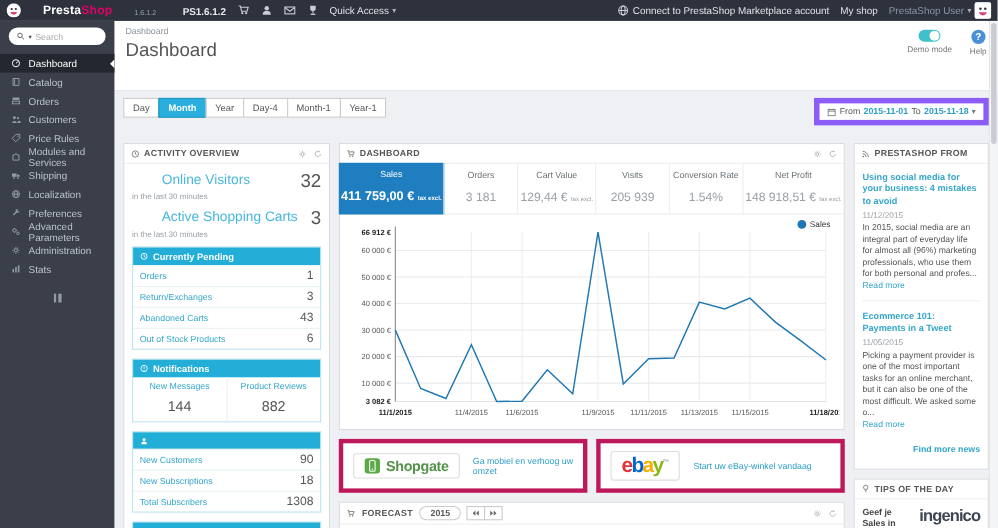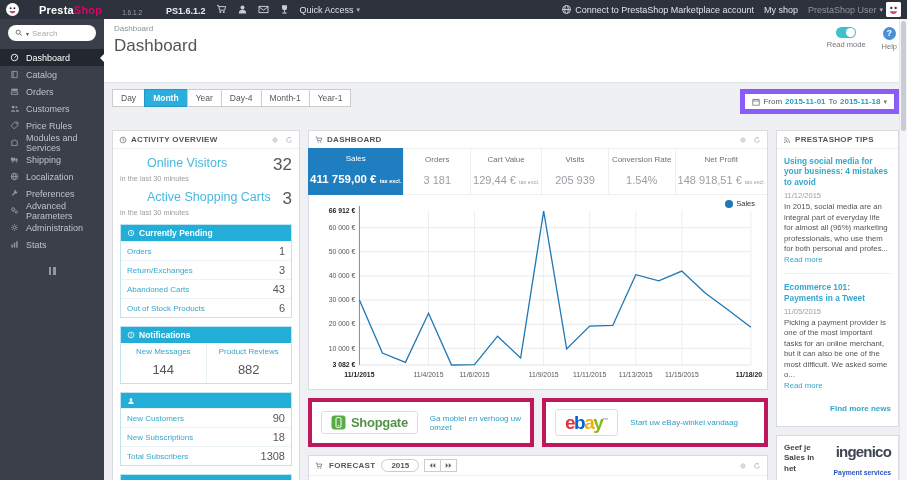--- a/index.html
+++ b/index.html
@@ -328,21 +328,21 @@
       </div>
   </nav>
 
   <div class="main">
     <div class="page-head">
       <div class="breadcrumb">Dashboard</div>
       <h1 class="page-title">Dashboard</h1>
       <div class="head-tools">
         <div class="tool">
           <span class="toggle"></span>
-          <span class="tlabel">Read mode</span>
+          <span class="tlabel">Demo mode</span>
         </div>
         <div class="tool">
           <span class="help-ic">?</span>
           <span class="tlabel">Help</span>
         </div>
       </div>
     </div>
 
     <div class="content">
 
@@ -650,39 +650,46 @@
         </div>
 
         <div class="col-r">
           <section class="panel">
             <div class="p-head">
               <svg viewBox="0 0 10 10">
                   <path d="M1.5 4.6a4 4 0 0 1 4 4" fill="none" stroke="#777"></path>
                   <path d="M1.5 2a6.6 6.6 0 0 1 6.6 6.6" fill="none" stroke="#777"></path>
                   <circle cx="2.3" cy="7.8" r=".9" fill="#777"></circle>
                 </svg>
-              <span class="p-title">PRESTASHOP TIPS</span>
+              <span class="p-title">PRESTASHOP FROM</span>
             </div>
             <div class="news-body">
               <div>
                 <div class="art-title">Using social media for your business: 4 mistakes to avoid</div>
                 <div class="art-date">11/12/2015</div>
                 <div class="art-x"><span>In 2015, social media are an integral part of everyday life for almost all (96%) marketing professionals, who use them for both personal and profes...</span> <span class="read-more">Read more</span></div>
               </div>
               <div class="art-div"></div>
               <div>
                 <div class="art-title">Ecommerce 101: Payments in a Tweet</div>
                 <div class="art-date">11/05/2015</div>
                 <div class="art-x"><span>Picking a payment provider is one of the most important tasks for an online merchant, but it can also be one of the most difficult. We asked some o...</span><br><span class="read-more">Read more</span></div>
               </div>
               <div class="more-news">Find more news</div>
             </div>
           </section>
 
           <section class="panel" style="margin-bottom:0">
+            <div class="p-head">
+              <svg viewBox="0 0 10 10">
+                  <circle cx="5" cy="3.8" r="2.5" fill="none" stroke="#777"></circle>
+                  <path d="M4 7h2M4.3 8.3h1.4" stroke="#777" fill="none"></path>
+                </svg>
+              <span class="p-title">TIPS OF THE DAY</span>
+            </div>
             <div class="tips-body">
               <span class="ingenico">
                 <span class="ing-word">ingenico</span><br>
                 <span class="ing-sub">Payment services</span>
               </span>
               <div class="tip-head">Geef je Sales in het buitenland een Boost!</div>
 
             </div>
           </section>
         </div>

